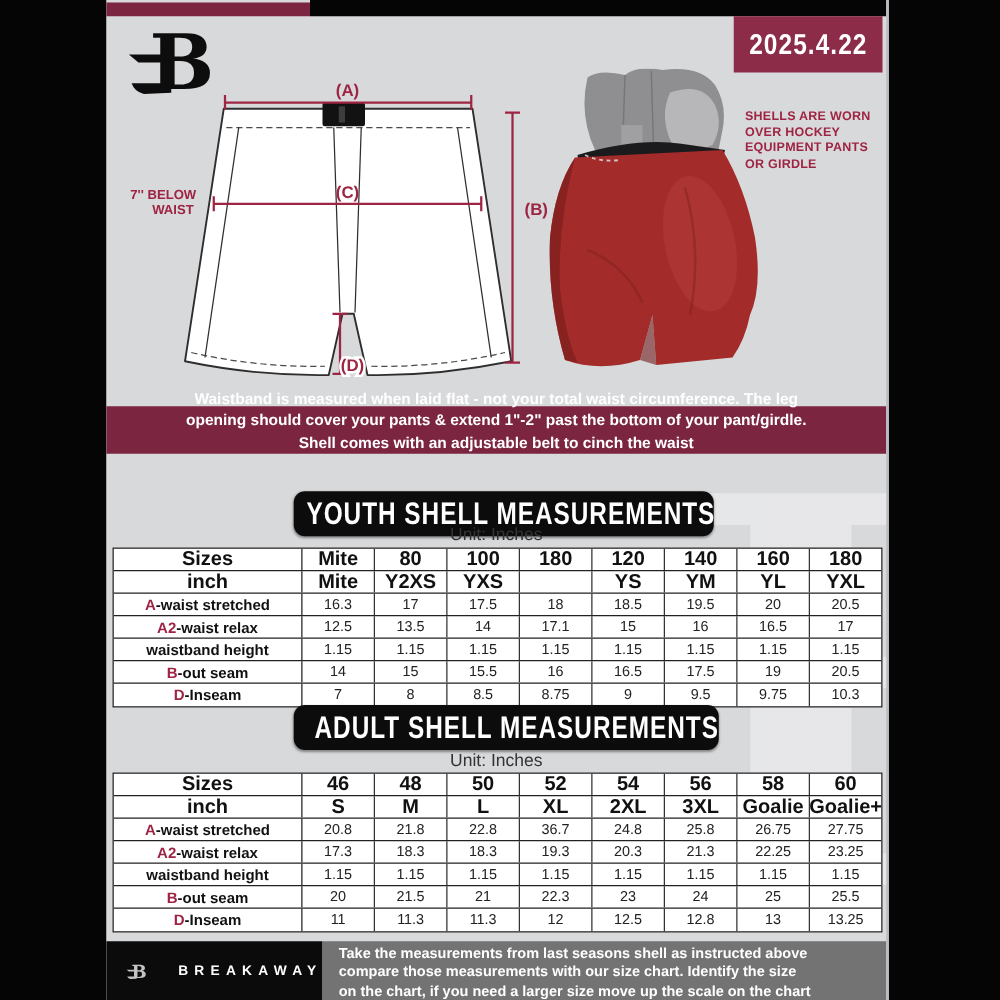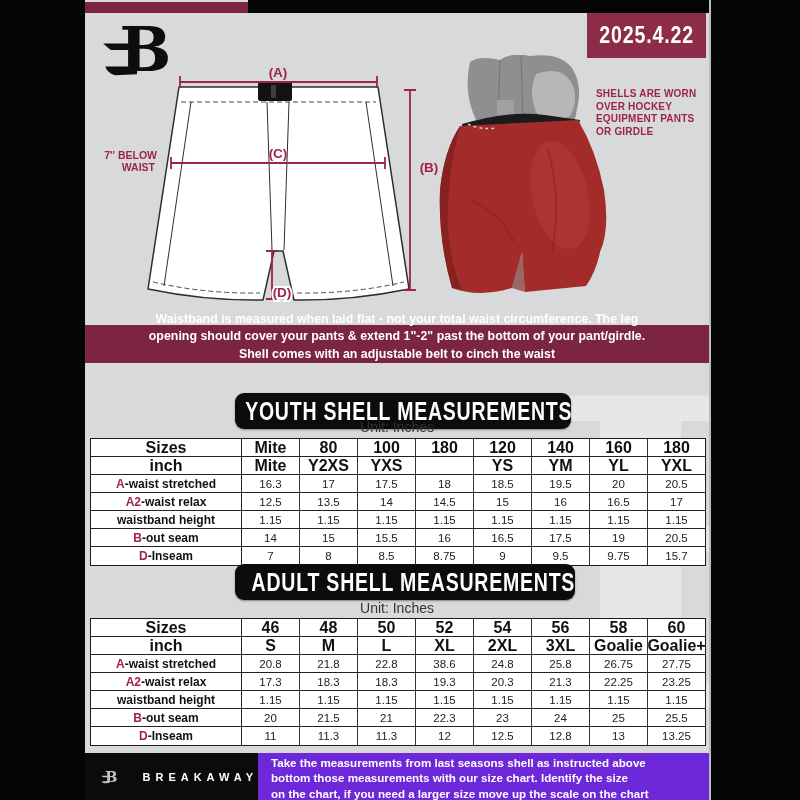--- a/index.html
+++ b/index.html
@@ -43,21 +43,21 @@
         font-size:11.5px;color:#222;border-right:1px solid #333;overflow:hidden;white-space:nowrap;}
   .cell:last-child{border-right:none;}
   .cell.label{width:151px;font-weight:700;font-size:12px;color:#111;border-right:1.3px solid #222;}
   .cell.val{flex:1;}
   .trow.hdr .cell{font-weight:700;font-size:16px;color:#111;}
   .prefix{color:#9E2443;}
   
   .footer{position:absolute;left:0;top:753px;width:624px;height:47px;display:flex;z-index:2;}
   .footer-brand{width:173px;background:#0b0b0b;display:flex;align-items:center;}
   .brand-text{color:#fff;font-size:11px;font-weight:700;letter-spacing:5px;margin-left:6px;white-space:nowrap;padding-left:19px;}
-  .footer-note{flex:1;background:#6d28d9;color:#fff;font-size:11.6px;font-weight:700;
+  .footer-note{flex:1;background:#737373;color:#fff;font-size:11.6px;font-weight:700;
                line-height:15.3px;padding:2px 6px 0 13px;display:flex;flex-direction:column;justify-content:flex-start;}
   .watermark{position:absolute;left:455px;top:368px;font-family:"DejaVu Serif",serif;font-weight:700;
              font-size:430px;line-height:380px;color:#ffffff;opacity:.38;z-index:1;pointer-events:none;}
 </style>
 </head>
 <body>
 
 <div class="sheet">
 
   <div class="watermark">B</div>
@@ -169,21 +169,21 @@
         <div class="cell val">18.5</div>
         <div class="cell val">19.5</div>
         <div class="cell val">20</div>
         <div class="cell val">20.5</div>
       </div>
       <div class="trow">
         <div class="cell label"><span class="prefix">A2</span>-waist relax</div>
         <div class="cell val">12.5</div>
         <div class="cell val">13.5</div>
         <div class="cell val">14</div>
-        <div class="cell val">14.5</div>
+        <div class="cell val">17.1</div>
         <div class="cell val">15</div>
         <div class="cell val">16</div>
         <div class="cell val">16.5</div>
         <div class="cell val">17</div>
       </div>
       <div class="trow">
         <div class="cell label">waistband height</div>
         <div class="cell val">1.15</div>
         <div class="cell val">1.15</div>
         <div class="cell val">1.15</div>
@@ -206,21 +206,21 @@
       </div>
       <div class="trow">
         <div class="cell label"><span class="prefix">D</span>-Inseam</div>
         <div class="cell val">7</div>
         <div class="cell val">8</div>
         <div class="cell val">8.5</div>
         <div class="cell val">8.75</div>
         <div class="cell val">9</div>
         <div class="cell val">9.5</div>
         <div class="cell val">9.75</div>
-        <div class="cell val">15.7</div>
+        <div class="cell val">10.3</div>
       </div>
     </div>
 
   <div class="section-banner" style="top:564px;padding-left:16px;">
     <span>ADULT SHELL MEASUREMENTS</span>
   </div>
   <div class="unit" style="top:600px;">Unit: Inches</div>
   <div class="size-table" style="top:618px;" id="adult-table">
       <div class="trow hdr">
         <div class="cell label">Sizes</div>
@@ -242,21 +242,21 @@
         <div class="cell val">2XL</div>
         <div class="cell val">3XL</div>
         <div class="cell val">Goalie</div>
         <div class="cell val">Goalie+</div>
       </div>
       <div class="trow">
         <div class="cell label"><span class="prefix">A</span>-waist stretched</div>
         <div class="cell val">20.8</div>
         <div class="cell val">21.8</div>
         <div class="cell val">22.8</div>
-        <div class="cell val">38.6</div>
+        <div class="cell val">36.7</div>
         <div class="cell val">24.8</div>
         <div class="cell val">25.8</div>
         <div class="cell val">26.75</div>
         <div class="cell val">27.75</div>
       </div>
       <div class="trow">
         <div class="cell label"><span class="prefix">A2</span>-waist relax</div>
         <div class="cell val">17.3</div>
         <div class="cell val">18.3</div>
         <div class="cell val">18.3</div>
@@ -305,18 +305,18 @@
     <div class="footer-brand">
       <svg width="30" height="30" viewBox="0 0 64 64" style="margin-left:16px;">
         <text x="16" y="52" font-family="DejaVu Serif, serif" font-weight="bold" font-size="56" fill="#c4c4c6">B</text>
         <path d="M1,27 L28,27 L28,33 L8,33 Z" fill="#c4c4c6"></path>
         <path d="M3,48 L32,48 L32,55 L12,56 Q5,54 3,48 Z" fill="#c4c4c6"></path>
       </svg>
       <span class="brand-text">BREAKAWAY</span>
     </div>
     <div class="footer-note">
       <div>Take the measurements from last seasons shell as instructed above</div>
-      <div>bottom those measurements  with our size chart. Identify the size</div>
+      <div>compare those measurements  with our size chart. Identify the size</div>
       <div>on the chart, if you need a larger size move up the scale on the chart</div>
     </div>
   </div>
 
 </div>
 
 </body></html>

